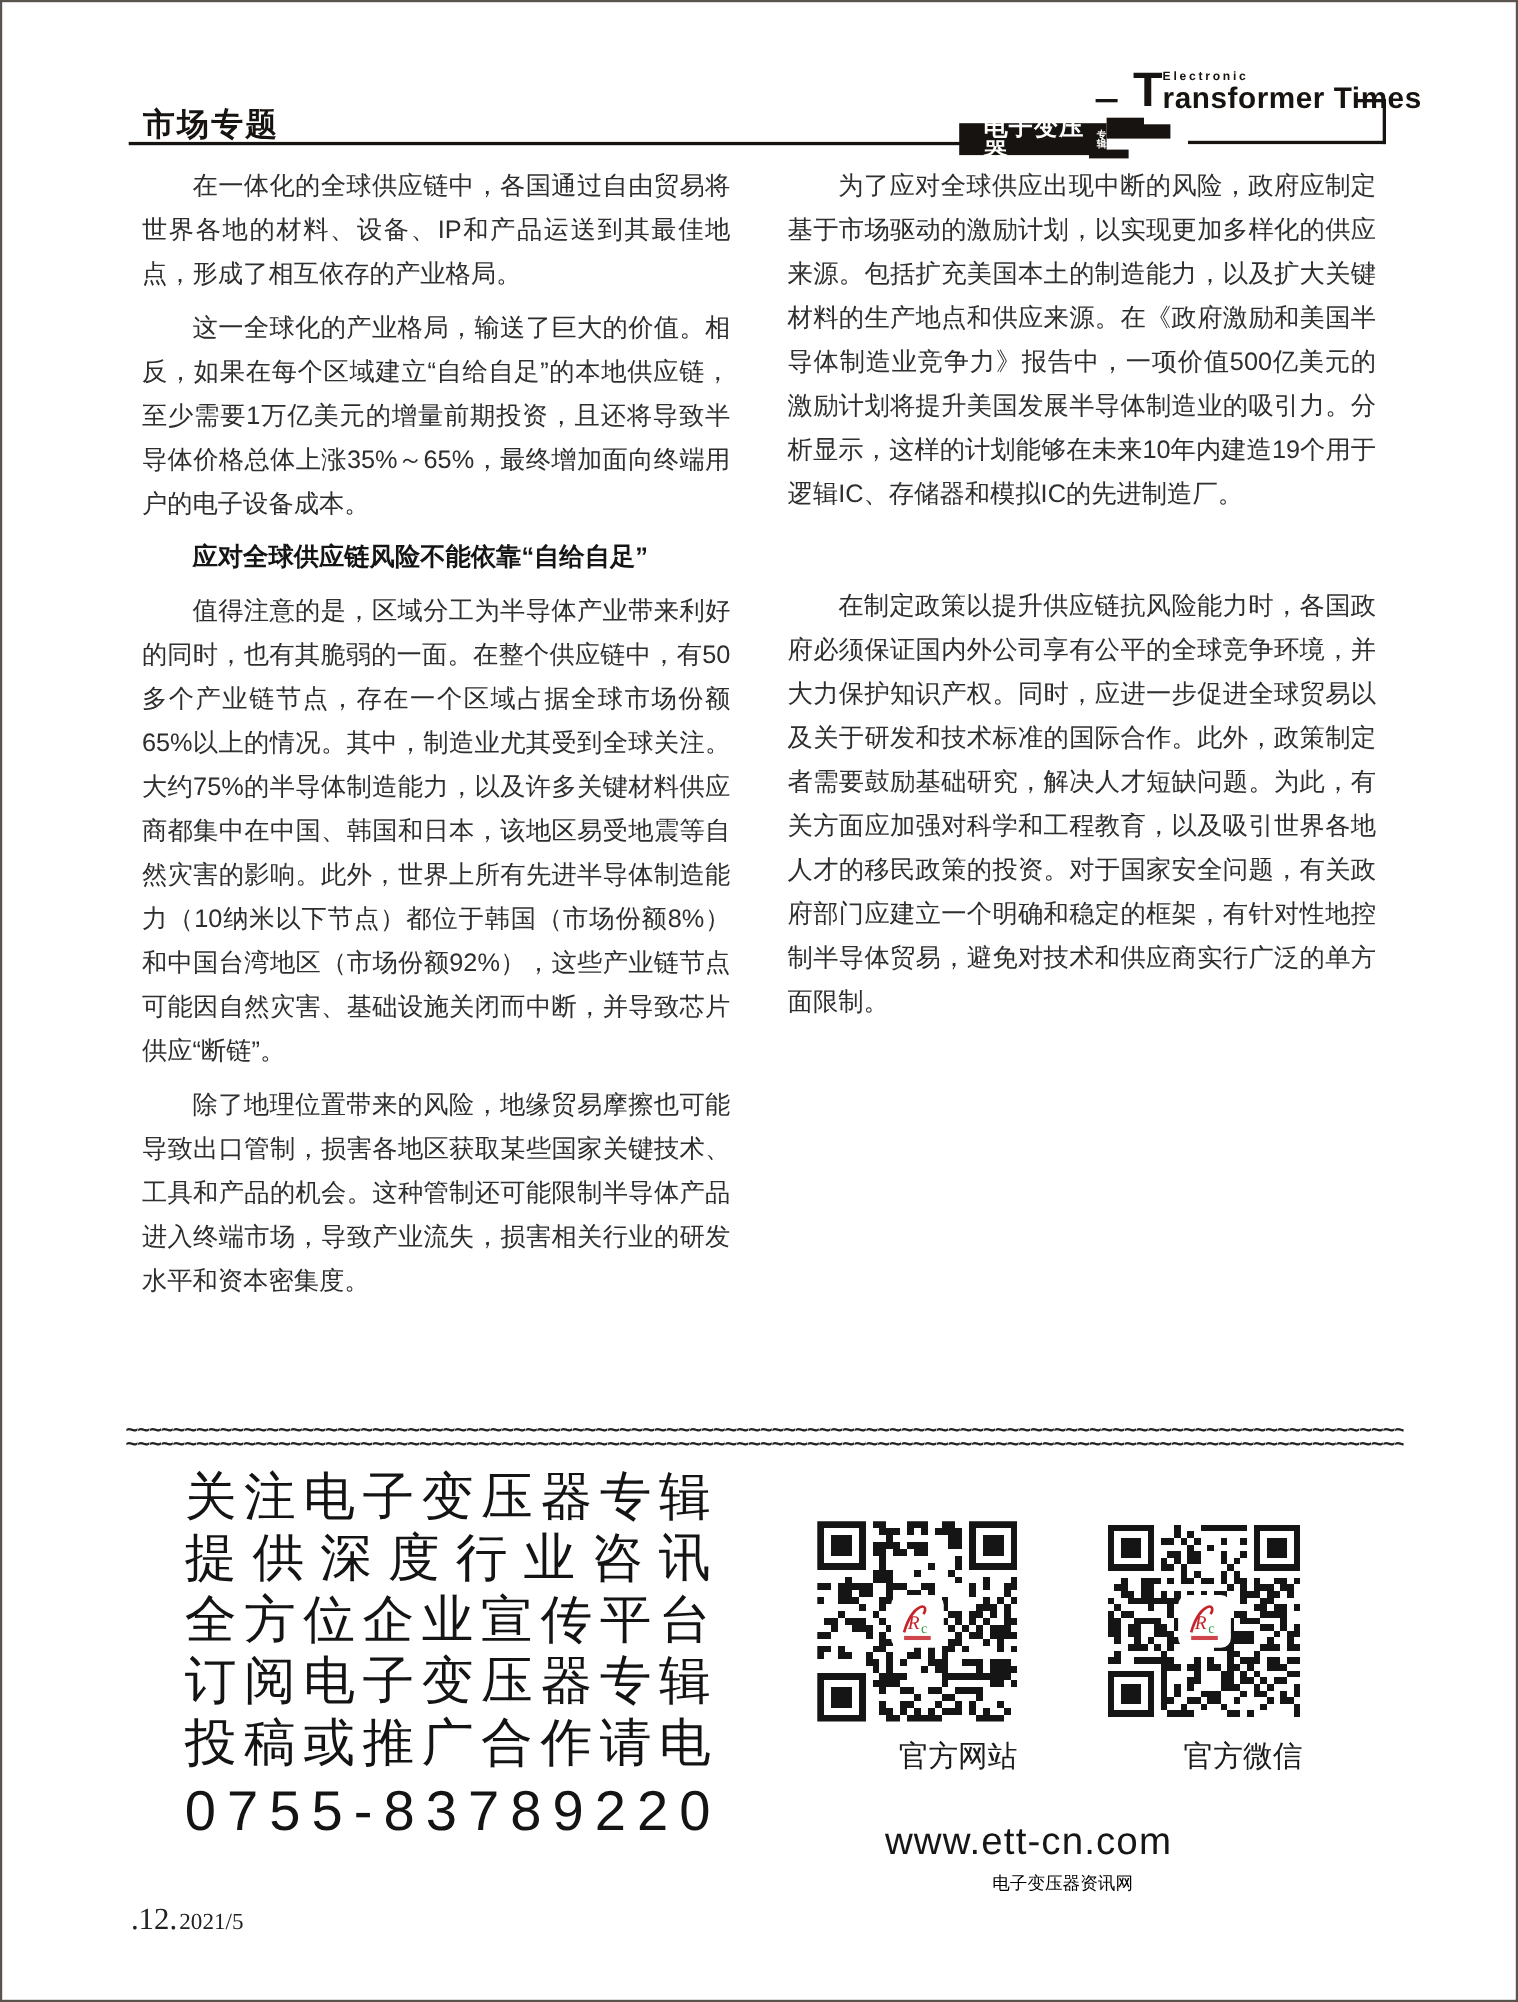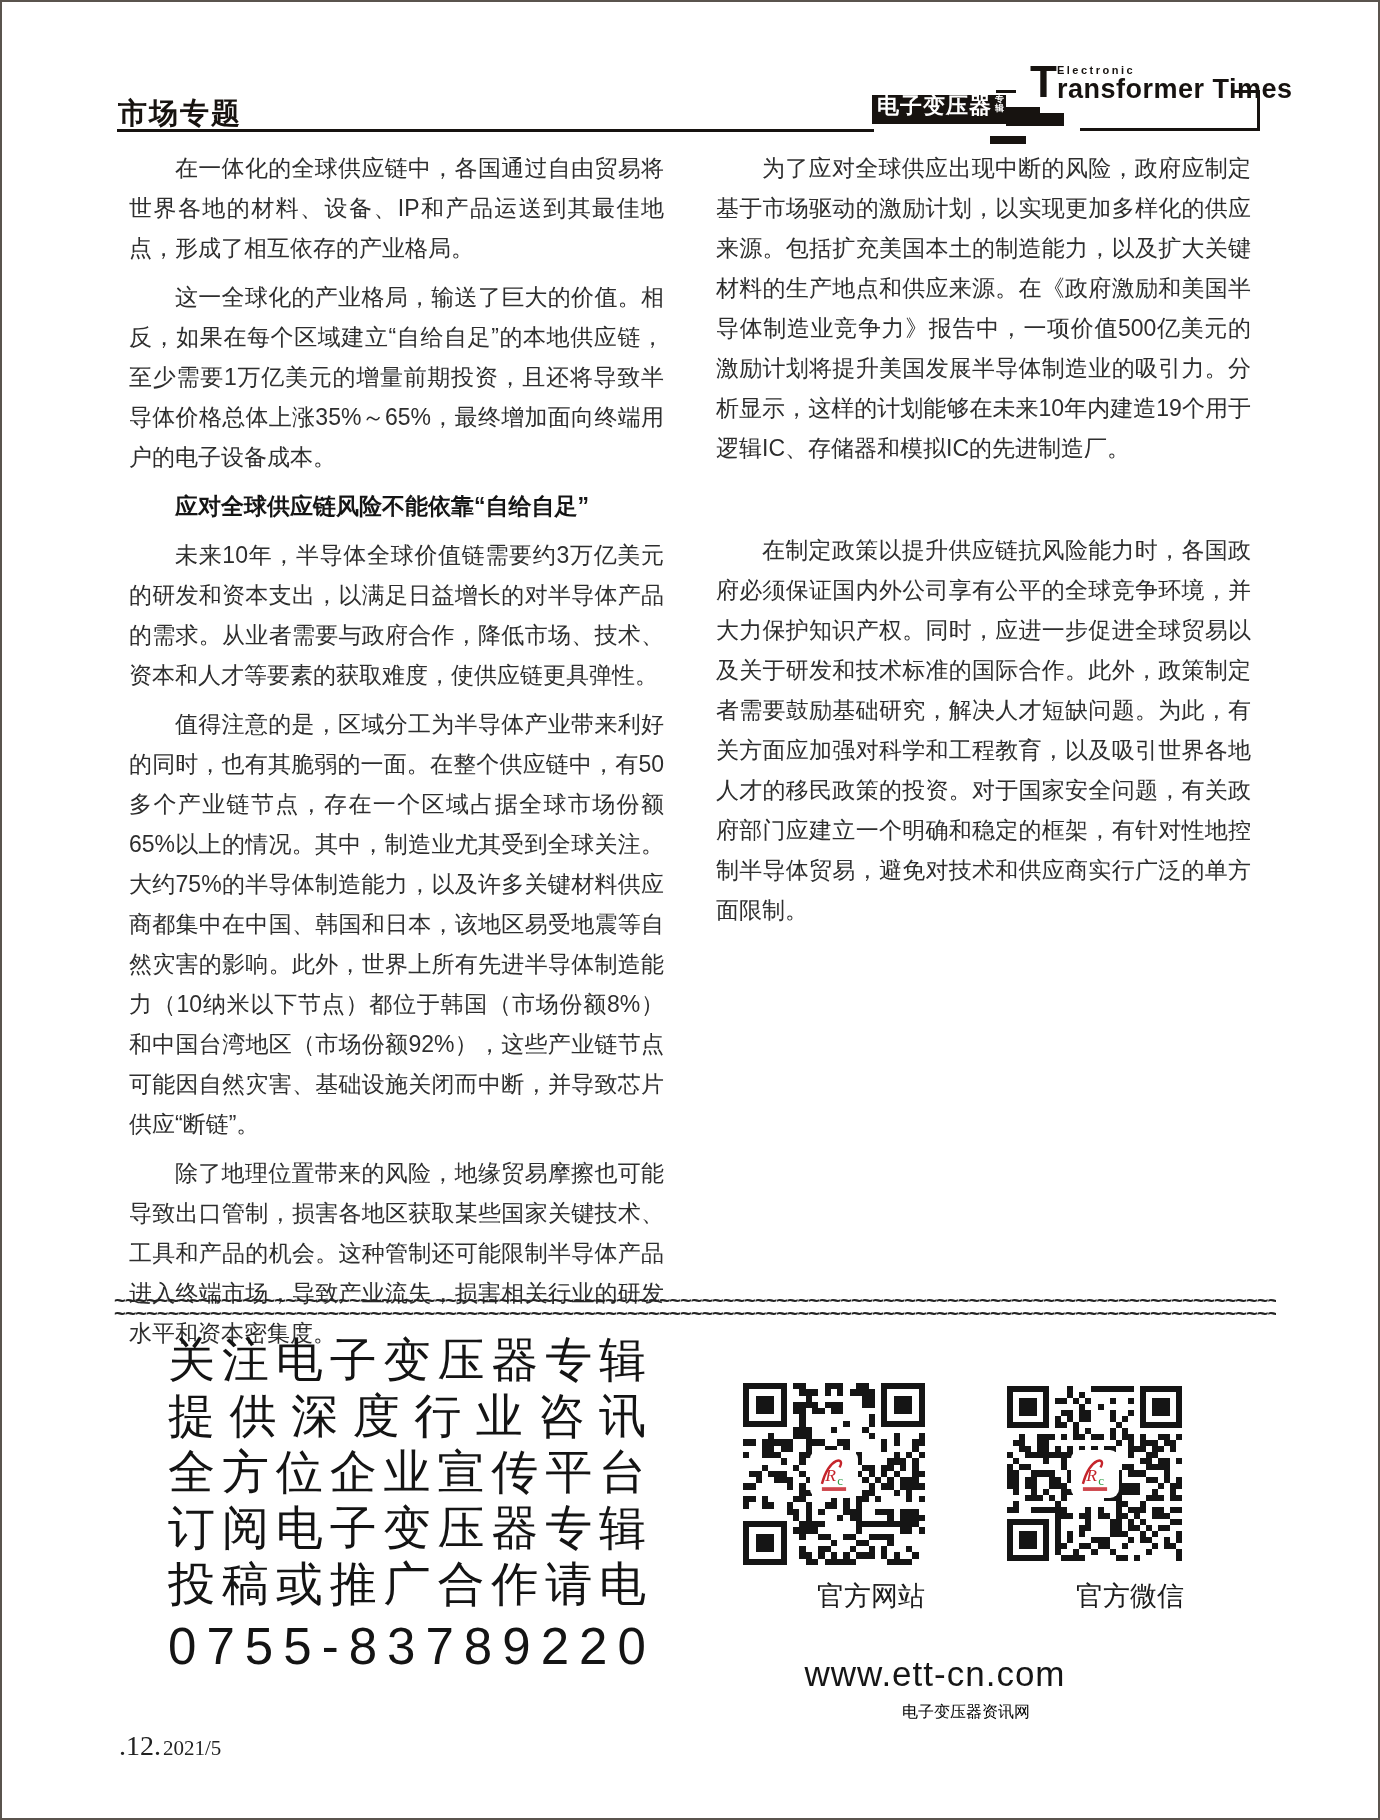--- a/index.html
+++ b/index.html
@@ -3,29 +3,29 @@
 <meta charset="utf-8">
 <style>
   html,body{margin:0;padding:0;background:#e8e8e8;}
   .page{
     position:relative; width:1380px; height:1820px; background:#ffffff;
     border:2px solid #5a544e; box-sizing:border-box; overflow:hidden;
     font-family:"Liberation Sans", sans-serif; color:#2e2e2e;
   }
   
   .section-title{
-    position:absolute; left:116px; top:92px; font-size:29px; font-weight:bold;
+    position:absolute; left:128px; top:92px; font-size:29px; font-weight:bold;
     letter-spacing:2px; color:#171310;
   }
   .header-rule{
     position:absolute; left:115px; top:127px; width:757px; height:3px; background:#171310;
   }
   .logo-box{
-    position:absolute; left:870px; top:93px; width:134px; height:29px; background:#171310;
-    display:flex; padding-left:5px; box-sizing:border-box;
+    position:absolute; left:870px; top:110px; width:134px; height:29px; background:#171310;
+    display:flex; align-items:center; padding-left:22px; box-sizing:border-box;
   }
   .logo-main{ color:#fff; font-size:22px; font-weight:bold; letter-spacing:1px; line-height:1; }
   .logo-sub{ display:flex; flex-direction:column; margin-left:3px; }
   .logo-sub span{ color:#fff; font-size:9px; line-height:9px; font-weight:bold; }
   .logo-step{ position:absolute; background:#171310; }
   .step1{ left:1004px; top:105px; width:34px; height:19px; }
   .step2{ left:1038px; top:111px; width:24px; height:13px; }
   .step3{ left:988px;  top:134px; width:36px; height:8px; }
   .ett{
     position:absolute; left:1028px; top:62px; display:flex; align-items:flex-start; color:#171310;
@@ -120,21 +120,20 @@
     </span>
   </div>
   <div class="ett-dash-right"></div>
   <div class="ett-bracket-v"></div>
   <div class="ett-bracket-h"></div>
 
   <div class="column column-left">
       <p>在一体化的全球供应链中，各国通过自由贸易将世界各地的材料、设备、IP和产品运送到其最佳地点，形成了相互依存的产业格局。</p>
       <p>这一全球化的产业格局，输送了巨大的价值。相反，如果在每个区域建立“自给自足”的本地供应链，至少需要1万亿美元的增量前期投资，且还将导致半导体价格总体上涨35%～65%，最终增加面向终端用户的电子设备成本。</p>
       <h2>应对全球供应链风险不能依靠“自给自足”</h2>
-      <p>未来10年，半导体全球价值链需要约3万亿美元的研发和资本支出，以满足日益增长的对半导体产品的需求。从业者需要与政府合作，降低市场、技术、资本和人才等要素的获取难度，使供应链更具弹性。</p>
       <p>值得注意的是，区域分工为半导体产业带来利好的同时，也有其脆弱的一面。在整个供应链中，有50多个产业链节点，存在一个区域占据全球市场份额65%以上的情况。其中，制造业尤其受到全球关注。大约75%的半导体制造能力，以及许多关键材料供应商都集中在中国、韩国和日本，该地区易受地震等自然灾害的影响。此外，世界上所有先进半导体制造能力（10纳米以下节点）都位于韩国（市场份额8%）和中国台湾地区（市场份额92%），这些产业链节点可能因自然灾害、基础设施关闭而中断，并导致芯片供应“断链”。</p>
       <p>除了地理位置带来的风险，地缘贸易摩擦也可能导致出口管制，损害各地区获取某些国家关键技术、工具和产品的机会。这种管制还可能限制半导体产品进入终端市场，导致产业流失，损害相关行业的研发水平和资本密集度。</p>
     </div>
   <div class="column column-right">
       <p>为了应对全球供应出现中断的风险，政府应制定基于市场驱动的激励计划，以实现更加多样化的供应来源。包括扩充美国本土的制造能力，以及扩大关键材料的生产地点和供应来源。在《政府激励和美国半导体制造业竞争力》报告中，一项价值500亿美元的激励计划将提升美国发展半导体制造业的吸引力。分析显示，这样的计划能够在未来10年内建造19个用于逻辑IC、存储器和模拟IC的先进制造厂。</p>
       <p class="gap-before">在制定政策以提升供应链抗风险能力时，各国政府必须保证国内外公司享有公平的全球竞争环境，并大力保护知识产权。同时，应进一步促进全球贸易以及关于研发和技术标准的国际合作。此外，政策制定者需要鼓励基础研究，解决人才短缺问题。为此，有关方面应加强对科学和工程教育，以及吸引世界各地人才的移民政策的投资。对于国家安全问题，有关政府部门应建立一个明确和稳定的框架，有针对性地控制半导体贸易，避免对技术和供应商实行广泛的单方面限制。</p>
     </div>
 
   <div class="divider">
       <div>~~~~~~~~~~~~~~~~~~~~~~~~~~~~~~~~~~~~~~~~~~~~~~~~~~~~~~~~~~~~~~~~~~~~~~~~~~~~~~~~~~~~~~~~~~~~~~~~~~~~~~~~~~~~~~~~~~~~~~~~</div>

